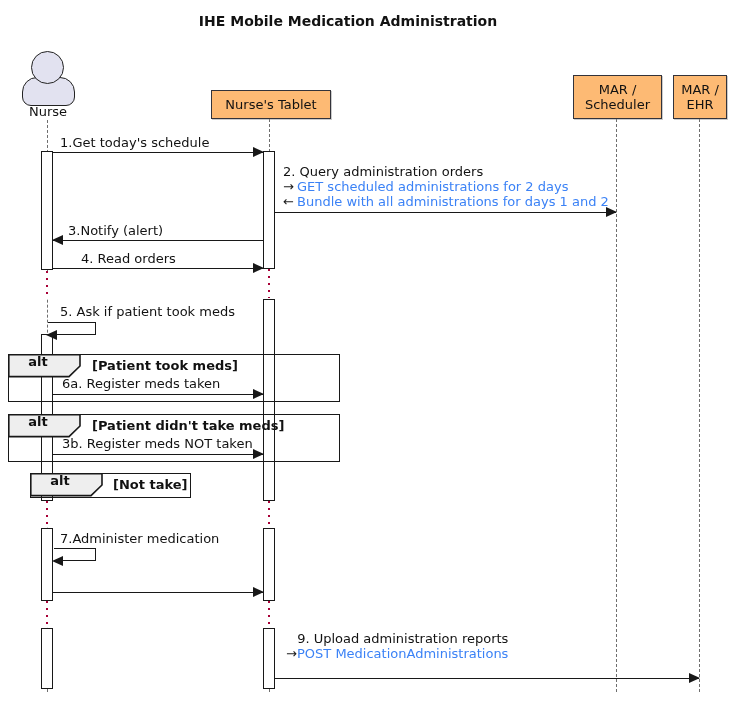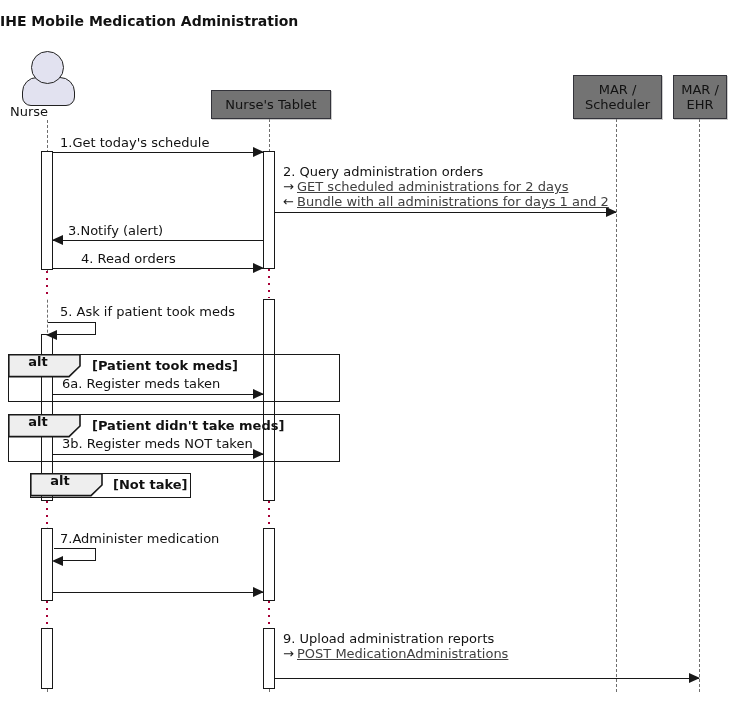--- a/index.html
+++ b/index.html
@@ -1,43 +1,43 @@
 <!DOCTYPE html>
 <html><head>
 <meta charset="utf-8">
 <style>
   html,body{margin:0;padding:0;background:#fff;}
   #diagram{position:relative;width:732px;height:703px;background:#fff;
     font-family:"DejaVu Sans","Liberation Sans",sans-serif;font-size:13px;color:#121212;overflow:hidden;}
-  .title{position:absolute;left:0;top:13px;width:696px;text-align:left;font-weight:bold;font-size:14px;}
+  .title{position:absolute;left:0;top:13px;width:696px;text-align:center;font-weight:bold;font-size:14px;}
   .lifeline{position:absolute;width:0;border-left:1px dashed #6e6e6e;z-index:1;}
   .bar{position:absolute;width:10px;background:#fff;border:1px solid #181818;z-index:3;}
   .delay{position:absolute;width:8px;background:#fff;z-index:2;}
   .delay::after{content:"";position:absolute;left:3px;top:0;bottom:0;width:2px;
     background:repeating-linear-gradient(to bottom,#A80036 0 2px,transparent 2px 7px);}
-  .pbox{position:absolute;background:#737373;border:1px solid #33333a;z-index:4;
+  .pbox{position:absolute;background:#fdba74;border:1px solid #33333a;z-index:4;
     display:flex;align-items:center;justify-content:center;text-align:center;
     white-space:pre-line;line-height:15px;box-shadow:1px 1px 0 rgba(140,140,140,.45);}
   .actor-head{position:absolute;left:31px;top:51px;width:31px;height:31px;border-radius:50%;
     background:#E2E2F0;border:1.5px solid #222;z-index:5;}
   .actor-body{position:absolute;left:22px;top:77px;width:51px;height:27px;background:#E2E2F0;
     border:1.5px solid #222;border-radius:15px 15px 9px 9px;z-index:4;}
-  .actor-label{position:absolute;left:10px;top:104px;width:76px;text-align:left;z-index:5;}
+  .actor-label{position:absolute;left:10px;top:104px;width:76px;text-align:center;z-index:5;}
   .msg{position:absolute;height:0;border-top:1px solid #181818;z-index:6;}
   .msg .hr{position:absolute;right:-1px;top:-6px;width:0;height:0;
     border-top:5px solid transparent;border-bottom:5px solid transparent;border-left:11px solid #181818;}
   .msg .hl{position:absolute;left:-1px;top:-6px;width:0;height:0;
     border-top:5px solid transparent;border-bottom:5px solid transparent;border-right:11px solid #181818;}
   .selfmsg{position:absolute;border:1px solid #181818;border-left:none;z-index:6;background:transparent;}
   .selfmsg .hl{position:absolute;left:-2px;bottom:-6px;width:0;height:0;
     border-top:5px solid transparent;border-bottom:5px solid transparent;border-right:11px solid #181818;}
   .mlabel{position:absolute;z-index:7;white-space:nowrap;}
   .mblock{position:absolute;z-index:7;line-height:15px;white-space:nowrap;}
   .mblock .row{display:block;}
-  .link{color:#404040;text-decoration:underline;cursor:pointer;}
+  .link{color:#3b82f6;cursor:pointer;}
   .mono{font-family:"DejaVu Sans Mono","Liberation Mono",monospace;font-size:12px;white-space:pre;}
   .frag{position:absolute;border:1.6px solid #181818;z-index:5;background:transparent;}
   .frag-head{position:absolute;left:-1px;top:-1px;z-index:6;}
   .frag-op{position:absolute;left:0;top:-1px;width:58px;text-align:center;font-weight:bold;z-index:7;}
   .cond{position:absolute;font-weight:bold;font-size:13px;z-index:7;white-space:nowrap;}
   .arr-pre{display:inline-block;width:14px;color:#181818;}
 </style>
 </head>
 <body>
 
@@ -140,21 +140,21 @@
 
   <div class="mlabel" style="left:60px;top:531px;">7.Administer medication</div>
   <div class="selfmsg" style="left:54px;top:548px;width:41px;height:11px;">
       <div class="hl"></div>
     </div>
 
   <div class="msg" style="left:53px;top:592px;width:210px;">
       <div class="hr"></div>
     </div>
 
-  <div class="mblock" style="left:283px;top:631px;">
+  <div class="mblock" style="left:283px;top:631px;text-align:right;">
     <span class="row">9. Upload administration reports</span>
     <span class="row"><span class="arr-pre">→</span><span class="link">POST MedicationAdministrations</span></span>
   </div>
   <div class="msg" style="left:275px;top:678px;width:424px;">
       <div class="hr"></div>
     </div>
 
 </div>
 
 </body></html>

